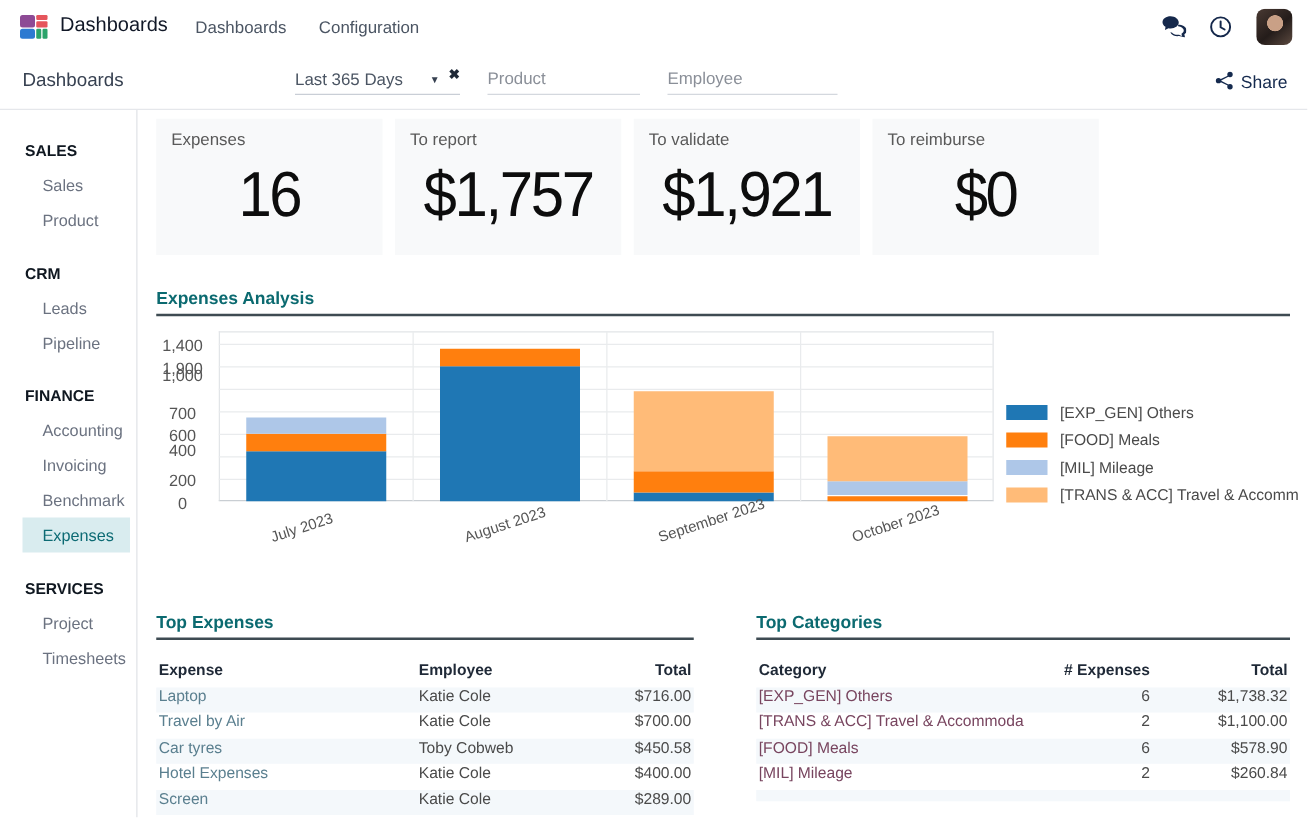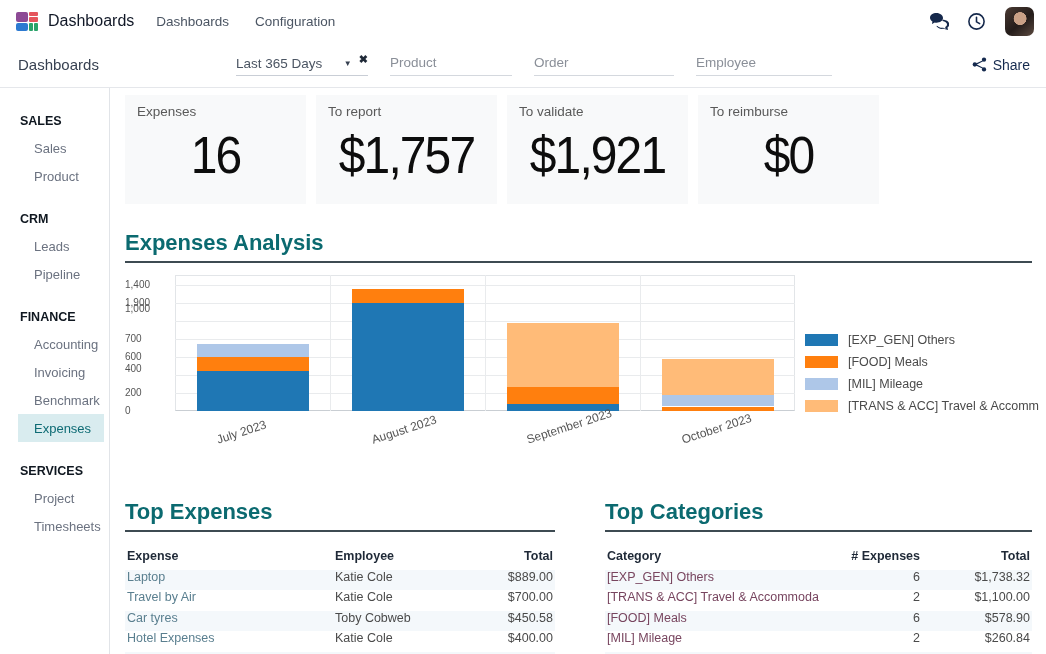--- a/index.html
+++ b/index.html
@@ -52,32 +52,32 @@
   .content { flex:1; padding:7px 14px 0 15px; position:relative; overflow:hidden; }
 
   
   .cards { display:flex; gap:10px; }
   .card { width:181px; height:109px; background:#f8f9fa; padding:9px 12px; }
   .card .lbl { font-size:13.5px; color:#595959; }
   .card .val { display:block; text-align:center; font-size:51px; color:#0d0d0d;
     letter-spacing:-2px; margin-top:7px; transform:scaleX(.94); }
 
   
-  .sec-head { font-size:22px; font-weight:bold; color:#0b6a70; padding-bottom:5px;
+  .sec-head { font-size:14px; font-weight:bold; color:#0b6a70; padding-bottom:5px;
     border-bottom:2px solid #3e4b52; }
   .chart-sec { margin-top:26px; }
 
   
   .chart-row { display:flex; margin-top:12px; }
   .plot-wrap { position:relative; width:668px; height:186px; flex:none; }
   .plot-box { position:absolute; left:50px; top:0; width:620px; height:136px;
     border:1px solid #e2e5e8; border-bottom:1px solid #c9ced3; }
   .gridline-h { position:absolute; left:50px; width:620px; height:1px; background:#e9ebed; }
   .gridline-v { position:absolute; top:0; width:1px; height:136px; background:#e9ebed; }
-  .ytick { position:absolute; left:0; width:42px; text-align:left; font-size:10px; color:#555; }
+  .ytick { position:absolute; left:0; width:42px; text-align:center; font-size:13px; color:#555; }
   .xtick { position:absolute; white-space:nowrap; font-size:12px; color:#555;
     transform:rotate(-18deg); transform-origin:left center; }
   .bar-seg { position:absolute; }
   .legend { margin-left:12px; margin-top:58px; }
   .legend-item { display:flex; align-items:center; margin-bottom:8px; cursor:pointer; }
   .legend-swatch { width:33px; height:12px; margin-right:10px; flex:none; }
   .legend-label { font-size:12.5px; color:#4a4a4a; white-space:nowrap; }
 
   
   .tables-row { display:flex; gap:50px; margin-top:38px; }
@@ -136,21 +136,20 @@
 
 <div class="controlbar">
   <div class="page-title">Dashboards</div>
   <div class="filters">
     <div class="date-filter">
       <span class="val">Last 365 Days</span>
       <span class="caret">▼</span>
       <span class="clear-x">✖</span>
     </div>
     <input class="f-input" style="width: 122px;" placeholder="Product">
-    <input class="f-input" style="width: 140px;" placeholder="Order">
     <input class="f-input" style="width: 136px;" placeholder="Employee">
   </div>
   <div class="share-btn">
     <span class="top-ico" style="width:15px">
       <svg viewBox="0 0 16 16" width="15" height="15" fill="#152a4e">
         <circle cx="12.8" cy="2.8" r="2.3"></circle>
           <circle cx="3" cy="8" r="2.3"></circle>
           <circle cx="12.8" cy="13.2" r="2.3"></circle>
         <path d="M3.6 7.2l8.6-4-.8 1.5-7.8 4zM3.6 8.8l8.6 4-.8-1.5-7.8-4z"></path>
       </svg>
@@ -270,21 +269,21 @@
         <div class="sec-head">Top Expenses</div>
         <div class="tbl" id="tbl-exp">
             <div class="trow head">
               <div class="c c1">Expense</div>
               <div class="c c2">Employee</div>
               <div class="c c3">Total</div>
             </div>
             <div class="trow stripe">
               <div class="c c1 link-teal">Laptop</div>
               <div class="c c2 cell-txt">Katie Cole</div>
-              <div class="c c3 cell-txt">$889.00</div>
+              <div class="c c3 cell-txt">$716.00</div>
             </div>
             <div class="trow">
               <div class="c c1 link-teal">Travel by Air</div>
               <div class="c c2 cell-txt">Katie Cole</div>
               <div class="c c3 cell-txt">$700.00</div>
             </div>
             <div class="trow stripe">
               <div class="c c1 link-teal">Car tyres</div>
               <div class="c c2 cell-txt">Toby Cobweb</div>
               <div class="c c3 cell-txt">$450.58</div>

